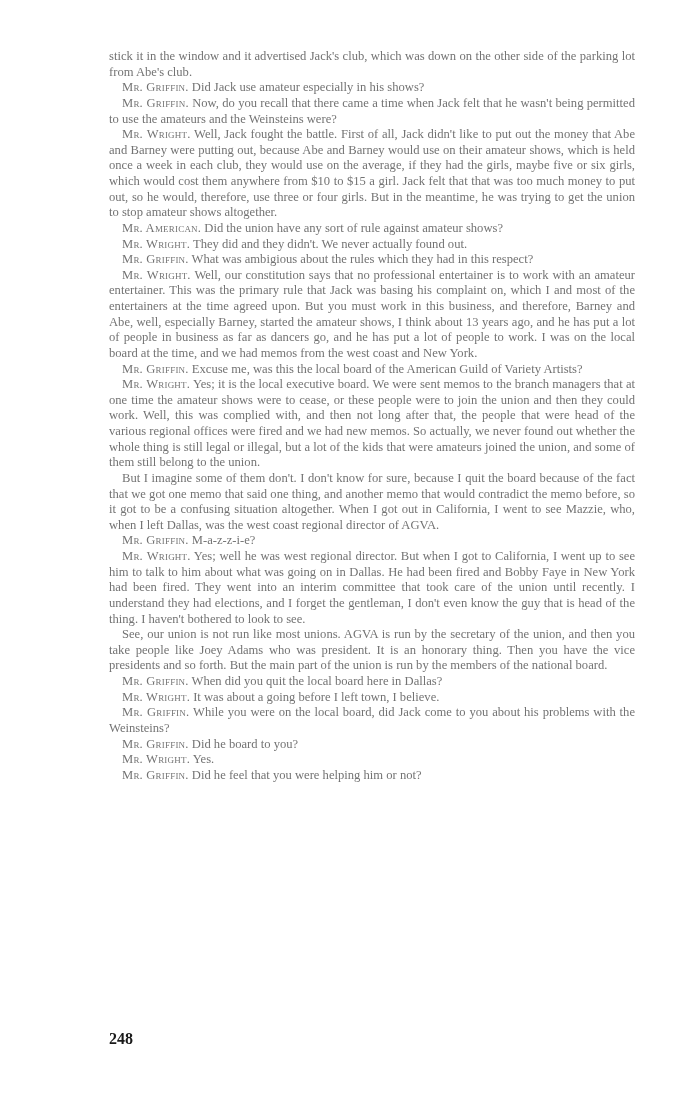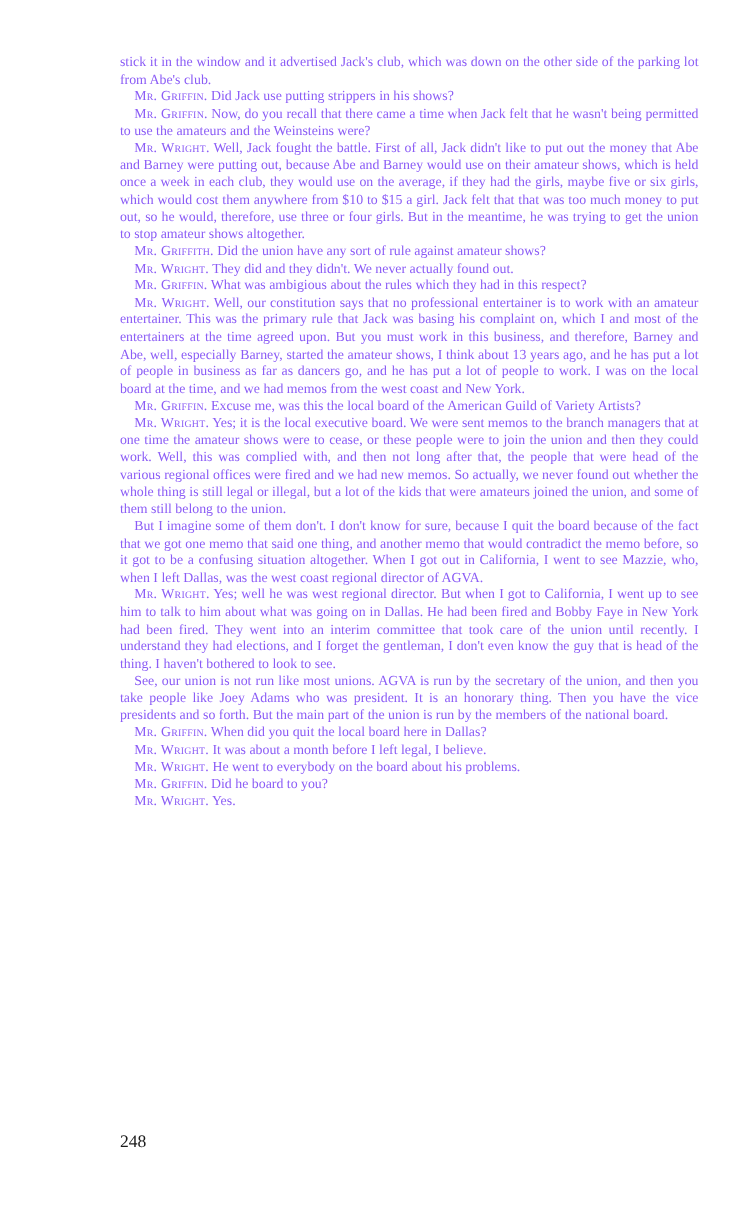--- a/index.html
+++ b/index.html
@@ -5,54 +5,56 @@
   html, body { margin: 0; padding: 0; background: #ffffff; }
   body { width: 684px; height: 1104px; position: relative; overflow: hidden; }
   .page {
     position: absolute;
     left: 109px;
     top: 49px;
     width: 526px;
     font-family: "Liberation Serif", "DejaVu Serif", serif;
     font-size: 12.6px;
     line-height: 15.62px;
-    color: #8b5cf6;
+    color: #737373;
     text-align: justify;
   }
   .para { margin: 0; text-indent: 13px; }
   .para.cont { text-indent: 0; }
   .speaker { font-variant: small-caps; letter-spacing: 0.2px; margin-top: 42px; }
   .pagenum {
     position: absolute;
     left: 109px;
     top: 1030px;
     font-family: "Liberation Serif", "DejaVu Serif", serif;
     font-size: 16px;
-    font-weight: normal;
+    font-weight: bold;
     color: #1a1a1a;
     text-align: right;
   }
 </style>
 </head>
 <body>
 
 <div class="page">
   <p class="para cont"><span class="speaker"></span><span>stick it in the window and it advertised Jack's club, which was down on the other side of the parking lot from Abe's club.</span></p>
-  <p class="para"><span class="speaker">Mr. Griffin.</span> <span>Did Jack use putting strippers in his shows?</span></p>
+  <p class="para"><span class="speaker">Mr. Griffin.</span> <span>Did Jack use amateur especially in his shows?</span></p>
   <p class="para"><span class="speaker">Mr. Griffin.</span> <span>Now, do you recall that there came a time when Jack felt that he wasn't being permitted to use the amateurs and the Weinsteins were?</span></p>
   <p class="para"><span class="speaker">Mr. Wright.</span> <span>Well, Jack fought the battle. First of all, Jack didn't like to put out the money that Abe and Barney were putting out, because Abe and Barney would use on their amateur shows, which is held once a week in each club, they would use on the average, if they had the girls, maybe five or six girls, which would cost them anywhere from $10 to $15 a girl. Jack felt that that was too much money to put out, so he would, therefore, use three or four girls. But in the meantime, he was trying to get the union to stop amateur shows altogether.</span></p>
-  <p class="para"><span class="speaker">Mr. Griffith.</span> <span>Did the union have any sort of rule against amateur shows?</span></p>
+  <p class="para"><span class="speaker">Mr. American.</span> <span>Did the union have any sort of rule against amateur shows?</span></p>
   <p class="para"><span class="speaker">Mr. Wright.</span> <span>They did and they didn't. We never actually found out.</span></p>
   <p class="para"><span class="speaker">Mr. Griffin.</span> <span>What was ambigious about the rules which they had in this respect?</span></p>
   <p class="para"><span class="speaker">Mr. Wright.</span> <span>Well, our constitution says that no professional entertainer is to work with an amateur entertainer. This was the primary rule that Jack was basing his complaint on, which I and most of the entertainers at the time agreed upon. But you must work in this business, and therefore, Barney and Abe, well, especially Barney, started the amateur shows, I think about 13 years ago, and he has put a lot of people in business as far as dancers go, and he has put a lot of people to work. I was on the local board at the time, and we had memos from the west coast and New York.</span></p>
   <p class="para"><span class="speaker">Mr. Griffin.</span> <span>Excuse me, was this the local board of the American Guild of Variety Artists?</span></p>
   <p class="para"><span class="speaker">Mr. Wright.</span> <span>Yes; it is the local executive board. We were sent memos to the branch managers that at one time the amateur shows were to cease, or these people were to join the union and then they could work. Well, this was complied with, and then not long after that, the people that were head of the various regional offices were fired and we had new memos. So actually, we never found out whether the whole thing is still legal or illegal, but a lot of the kids that were amateurs joined the union, and some of them still belong to the union.</span></p>
   <p class="para"><span class="speaker"></span><span>But I imagine some of them don't. I don't know for sure, because I quit the board because of the fact that we got one memo that said one thing, and another memo that would contradict the memo before, so it got to be a confusing situation altogether. When I got out in California, I went to see Mazzie, who, when I left Dallas, was the west coast regional director of AGVA.</span></p>
+  <p class="para"><span class="speaker">Mr. Griffin.</span> <span>M-a-z-z-i-e?</span></p>
   <p class="para"><span class="speaker">Mr. Wright.</span> <span>Yes; well he was west regional director. But when I got to California, I went up to see him to talk to him about what was going on in Dallas. He had been fired and Bobby Faye in New York had been fired. They went into an interim committee that took care of the union until recently. I understand they had elections, and I forget the gentleman, I don't even know the guy that is head of the thing. I haven't bothered to look to see.</span></p>
   <p class="para"><span class="speaker"></span><span>See, our union is not run like most unions. AGVA is run by the secretary of the union, and then you take people like Joey Adams who was president. It is an honorary thing. Then you have the vice presidents and so forth. But the main part of the union is run by the members of the national board.</span></p>
   <p class="para"><span class="speaker">Mr. Griffin.</span> <span>When did you quit the local board here in Dallas?</span></p>
-  <p class="para"><span class="speaker">Mr. Wright.</span> <span>It was about a month before I left legal, I believe.</span></p>
-  <p class="para"><span class="speaker">Mr. Wright.</span> <span>He went to everybody on the board about his problems.</span></p>
+  <p class="para"><span class="speaker">Mr. Wright.</span> <span>It was about a going before I left town, I believe.</span></p>
+  <p class="para"><span class="speaker">Mr. Griffin.</span> <span>While you were on the local board, did Jack come to you about his problems with the Weinsteins?</span></p>
   <p class="para"><span class="speaker">Mr. Griffin.</span> <span>Did he board to you?</span></p>
   <p class="para"><span class="speaker">Mr. Wright.</span> <span>Yes.</span></p>
+  <p class="para"><span class="speaker">Mr. Griffin.</span> <span>Did he feel that you were helping him or not?</span></p>
 </div>
 
 <div class="pagenum">248</div>
 
 </body></html>

